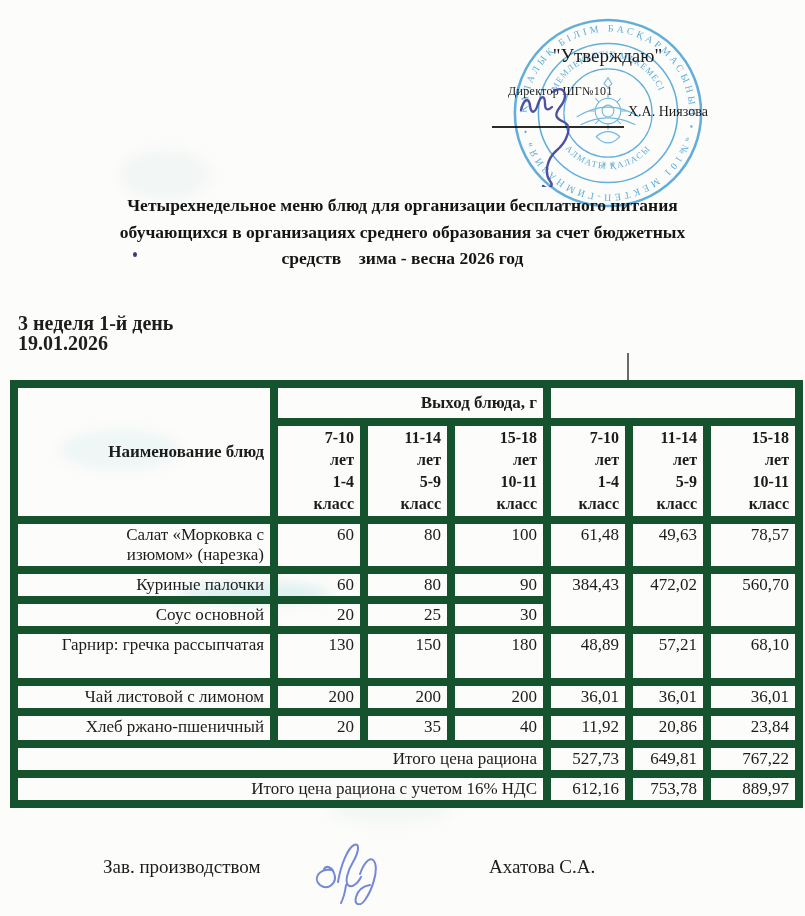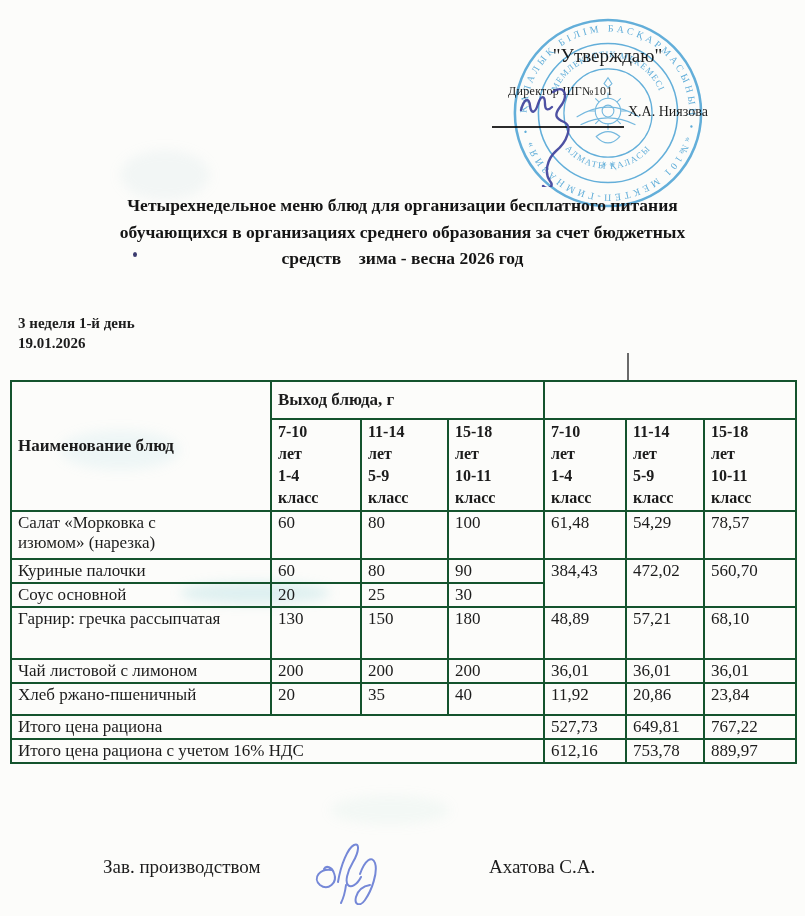--- a/index.html
+++ b/index.html
@@ -27,33 +27,33 @@
 
   .stamp{left:510px;top:15px;mix-blend-mode:multiply;opacity:.95;}
   .sig-top{left:505px;top:82px;z-index:5;}
   .sig-bottom{left:288px;top:830px;}
 
   .doc-title{
     left:0;top:192px;width:805px;text-align:center;
     font-weight:bold;font-size:17.5px;line-height:26.5px;white-space:pre-wrap;
     color:#151515;
   }
-  .week-block{left:18px;top:313px;font-weight:bold;font-size:15px;line-height:20px;}
+  .week-block{left:18px;top:313px;font-weight:bold;font-size:20px;line-height:20px;}
 
   
   table.menu{
     position:absolute;left:10px;top:380px;width:785px;
     border-collapse:collapse;table-layout:fixed;
     font-size:17px;color:#1c1c1c;
   }
   table.menu td,table.menu th{
-    border:2px solid #14532d;
+    border:8px solid #14532d;
     padding:1px 6px;
     vertical-align:top;
-    text-align:left;
+    text-align:right;
     font-weight:normal;
     overflow:hidden;
   }
   table.menu th{font-weight:bold;vertical-align:middle;}
   td.name-cell{text-align:left;white-space:pre-line;}
   .hdr-age{font-size:16px;line-height:22px;white-space:pre-line;vertical-align:middle;}
   tr.h1{height:38px;} tr.h2{height:68px;}
   tr.r-salat{height:48px;border-radius:8px;} tr.r-kur{height:23px;} tr.r-sous{height:23px;}
   tr.r-garnir{height:52px;padding-left:19px;} tr.r-chai{height:23px;} tr.r-khleb{height:32px;}
   tr.r-total{height:23px;} tr.r-nds{height:23px;}
@@ -171,21 +171,21 @@
 10-11
 класс</th>
     </tr>
     <tr class="r-salat">
       <td class="name-cell">Салат «Морковка с
 изюмом» (нарезка)</td>
       <td>60</td>
       <td>80</td>
       <td>100</td>
       <td>61,48</td>
-      <td>54,29</td>
+      <td>49,63</td>
       <td>78,57</td>
     </tr>
     <tr class="r-kur">
       <td class="name-cell">Куриные палочки</td>
       <td>60</td>
       <td>80</td>
       <td>90</td>
       <td rowspan="2">384,43</td>
       <td rowspan="2">472,02</td>
       <td rowspan="2">560,70</td>

